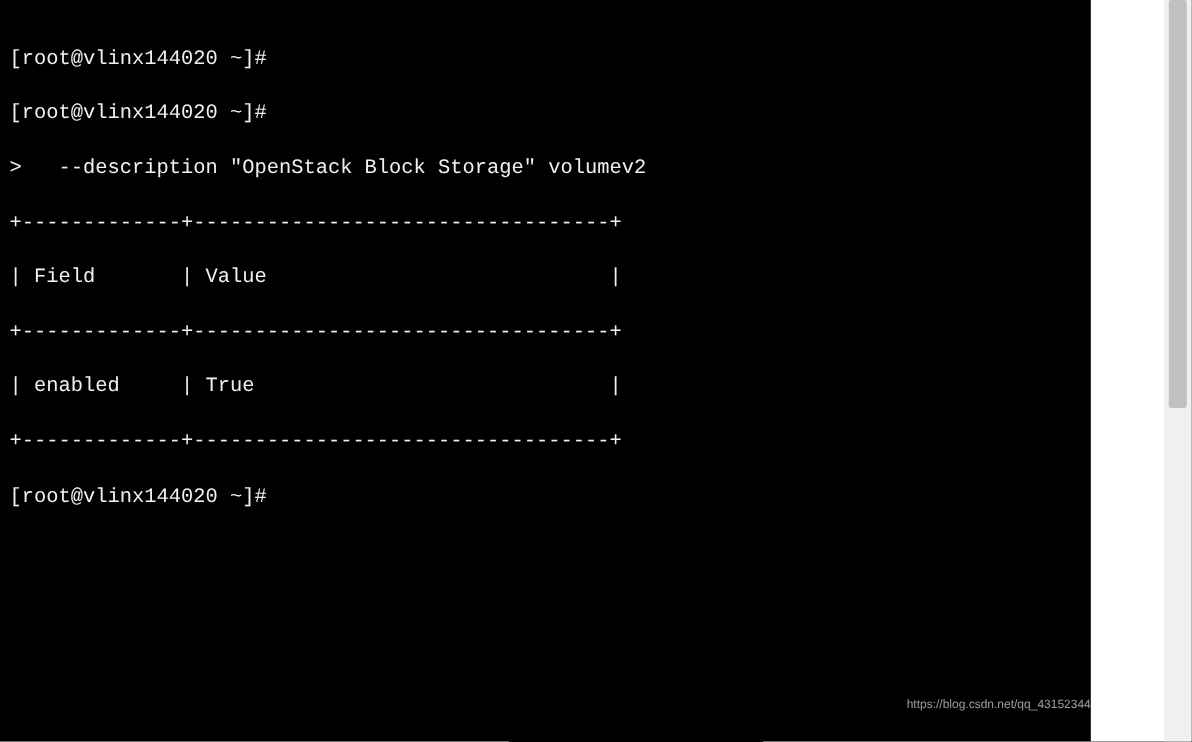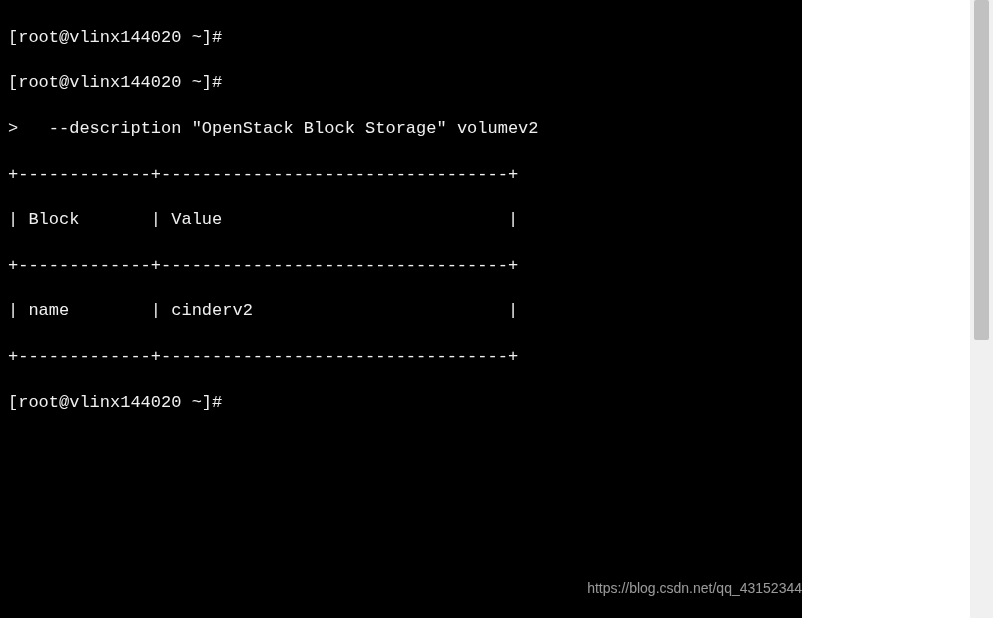--- a/index.html
+++ b/index.html
@@ -11,25 +11,25 @@
       width: 993px;
       height: 618px;
       background: #fff;
       font-family: 'Consolas', 'Monaco', 'Courier New', monospace;
       font-size: 17px;
       line-height: 22.8px;
       position: relative;
       overflow: hidden;
     }
     .terminal {
-      width: 802px;
+      width: 909px;
       height: 618px;
       background: #000;
       color: #f0f0f0;
-      padding: 4px 8px;
+      padding: 16px 8px;
       white-space: pre;
       position: relative;
     }
     .scrollbar-track {
       position: absolute;
       right: 0;
       top: 0;
       width: 23px;
       height: 618px;
       background: #f0f0f0;
@@ -42,38 +42,38 @@
       height: 340px;
       background: #c1c1c1;
       border-radius: 2px;
     }
     .watermark {
       position: absolute;
       right: 0;
       bottom: 18px;
       color: rgba(255,255,255,0.6);
       font-family: Arial, sans-serif;
-      font-size: 14px;
+      font-size: 10px;
       z-index: 10;
     }
     .line {
       display: block;
     }
   </style>
 </head>
 <body>
 
 <div class="terminal">
 <span class="line"><span>[root@vlinx144020 ~]# </span></span>
 <span class="line"><span>[root@vlinx144020 ~]# </span></span>
 <span class="line"><span>&gt;   </span><span>--description "OpenStack Block Storage" volumev2</span></span>
 <span class="line">+-------------+----------------------------------+</span>
-<span class="line">| Block       | Value                            |</span>
+<span class="line">| Field       | Value                            |</span>
 <span class="line">+-------------+----------------------------------+</span>
-<span class="line">| name        | cinderv2                         |</span>
+<span class="line">| enabled     | True                             |</span>
 <span class="line">+-------------+----------------------------------+</span>
 <span class="line"><span>[root@vlinx144020 ~]# </span></span>
 
 
 
 
 
 
 
 

